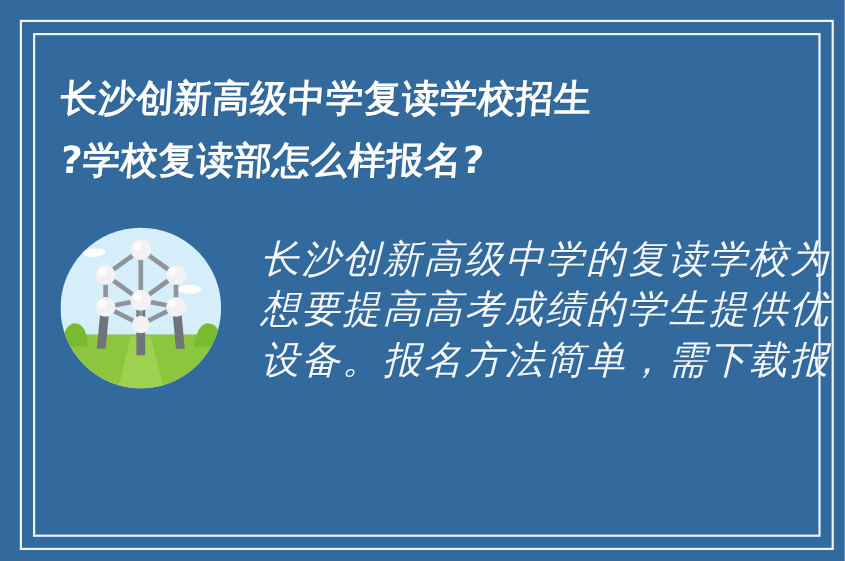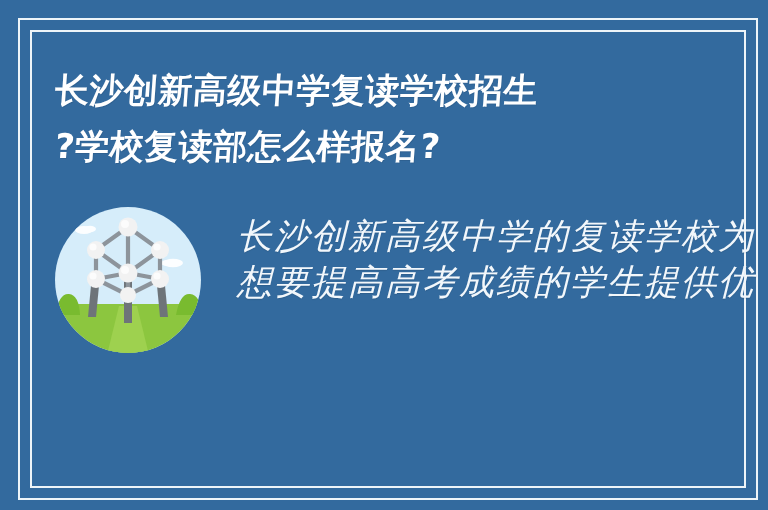--- a/index.html
+++ b/index.html
@@ -180,16 +180,17 @@
               <circle cx="102" cy="71" r="3.6"></circle>
             </g>
           </g>
         </g>
       </svg>
     </div>
 
     <div id="body-text">
       <div class="body-line">长沙创新高级中学的复读学校为</div>
       <div class="body-line">想要提高高考成绩的学生提供优</div>
+      <div class="body-line">设备。报名方法简单，需下载报</div>
     </div>
 
   </div>
 </div>
 
 </body></html>

